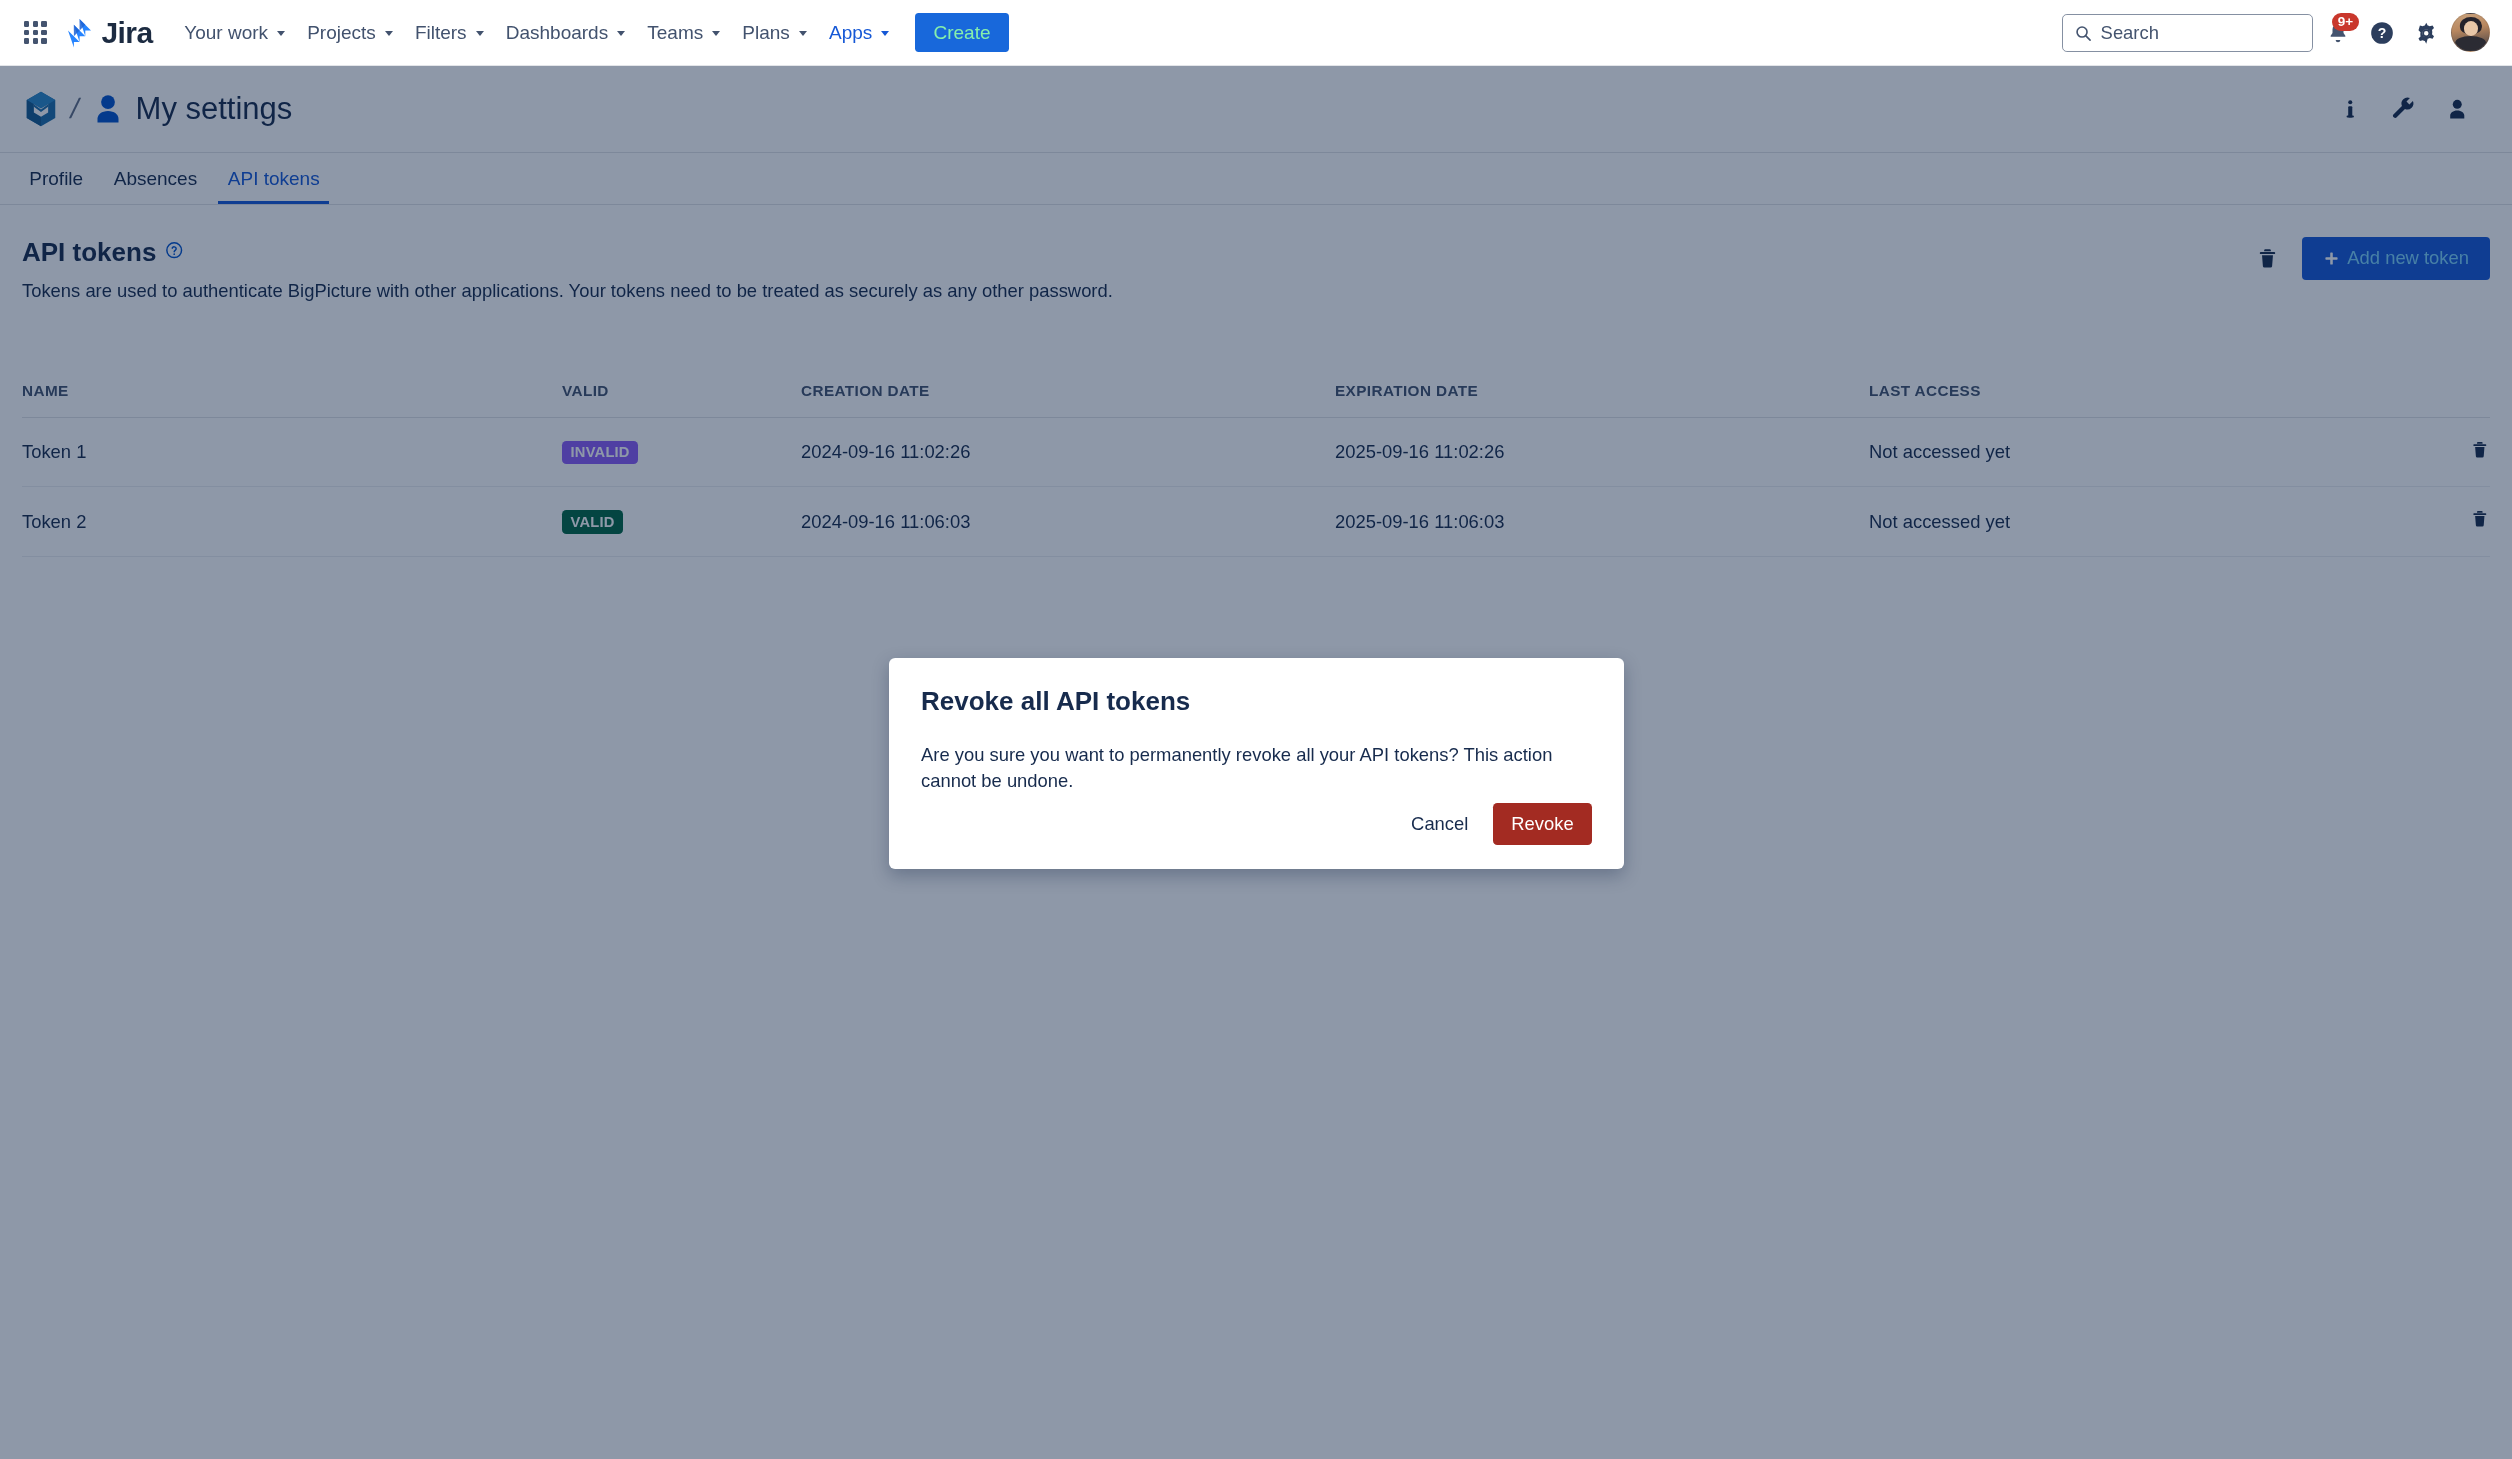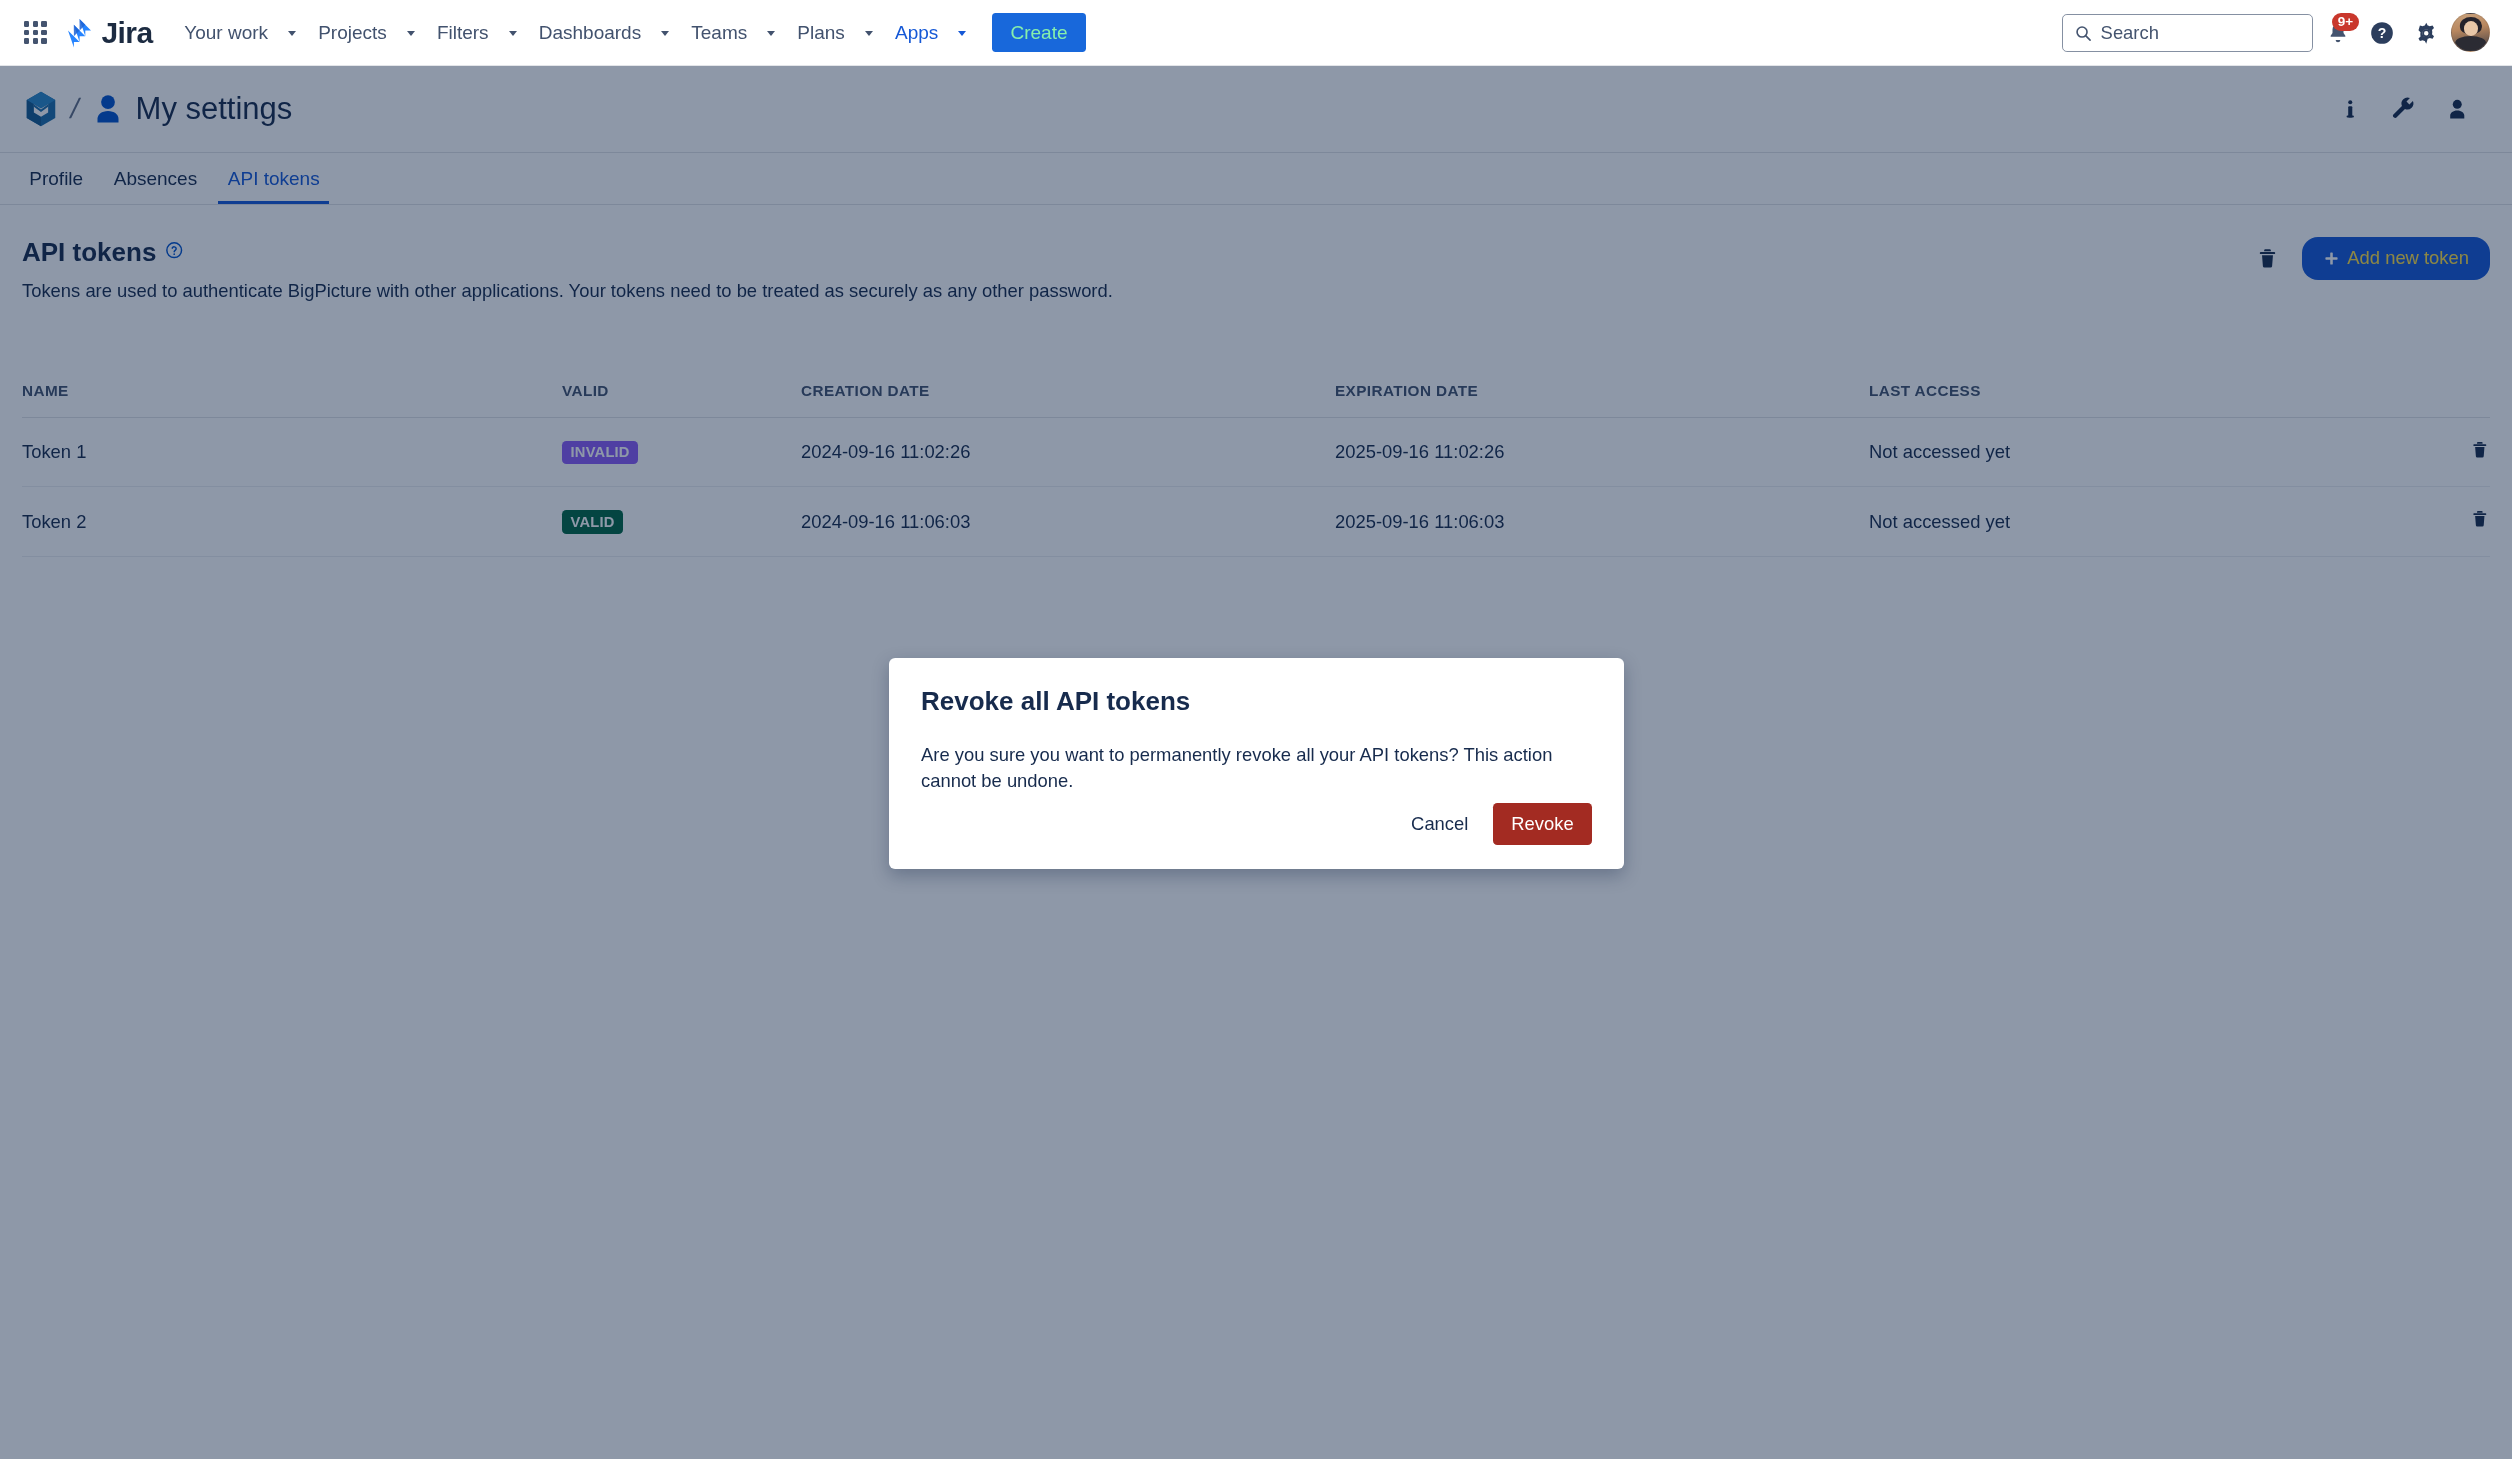--- a/index.html
+++ b/index.html
@@ -30,21 +30,21 @@
     gap: 3.1px; padding: 5.5px; cursor: pointer; border-radius: 4.9px;
   }
   .app-switcher i { background: #44546f; border-radius: 1.2px; display: block; }
   .jira-logo { display: flex; align-items: flex-start; margin-left: 11px; cursor: pointer; }
   .jira-wordmark {
     font-size: 30px; font-weight: 700; color: #1c2b41;
     letter-spacing: -0.6px; margin-left: 6.1px;
   }
   .nav-items { display: flex; align-items: center; margin-left: 22px; }
   .nav-item {
-    display: flex; align-items: center; gap: 20px;
+    display: flex; align-items: center; gap: 9px;
     padding: 7.4px 9.8px; margin-right: 2.5px;
     font-size: 19px; color: #42526e; cursor: pointer;
     border-radius: 3.7px; white-space: nowrap;
   }
   .nav-item.active { color: #1558d6; }
   .caret {
     width: 0; height: 0;
     border-left: 4.9px solid transparent;
     border-right: 4.9px solid transparent;
     border-top: 5.5px solid currentColor;
@@ -152,22 +152,22 @@
     font-size: 26px; font-weight: 700; color: #172b4d; white-space: nowrap;
   }
   .help-icon { margin-left: 8.6px; position: relative; top: 3.7px; cursor: pointer; }
   .section-head-actions { margin-left: auto; display: flex; align-items: center; gap: 11px; }
   .icon-btn-square {
     width: 47px; height: 40px; border-radius: 4.9px;
     display: flex; align-items: center; justify-content: center;
     cursor: pointer; color: #172b4d;
   }
   .primary-btn {
-    background: #1558d6; color: #fde047; border: none;
-    font-size: 18.4px; padding: 10.4px 21px; border-radius: 16px;
+    background: #1558d6; color: #7dd3fc; border: none;
+    font-size: 18.4px; padding: 10.4px 21px; border-radius: 4px;
     cursor: pointer; display: flex; align-items: center; gap: 7.4px;
     white-space: nowrap;
   }
   .section-desc {
     font-size: 18.4px; color: #172b4d;
   }
 
   
   .token-table { width: 100%; margin-top: 80px; border-collapse: collapse; }
   .token-table th {

